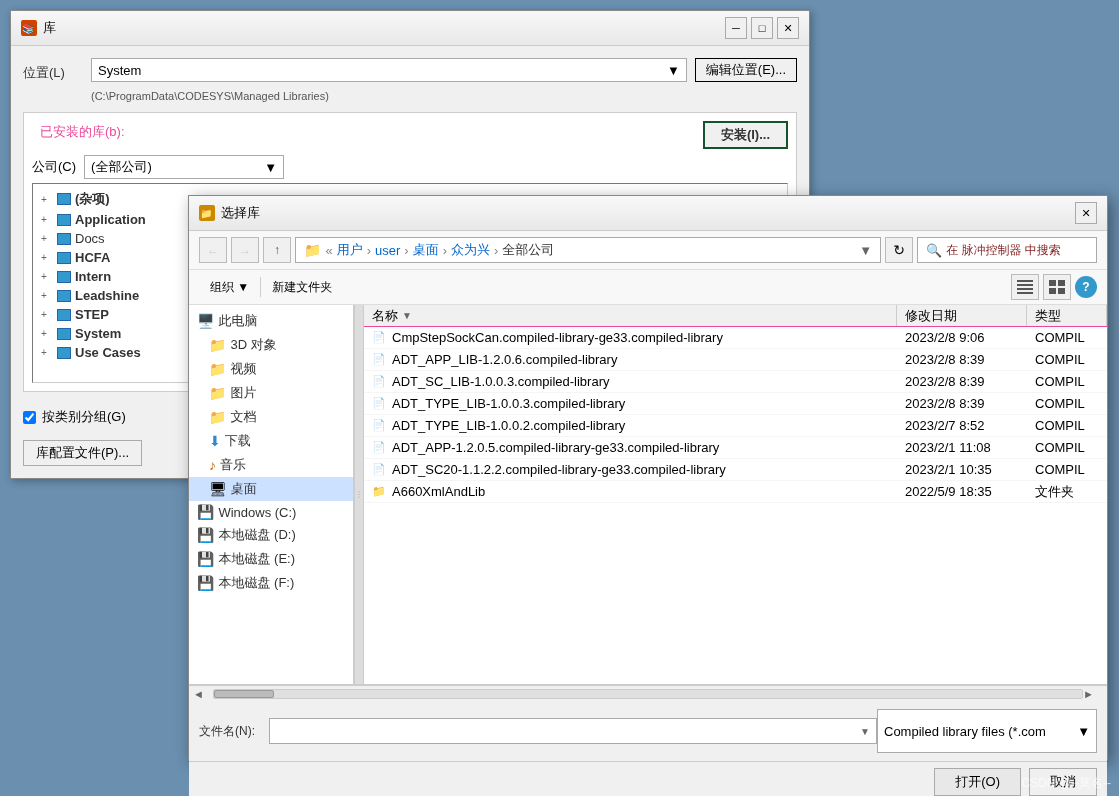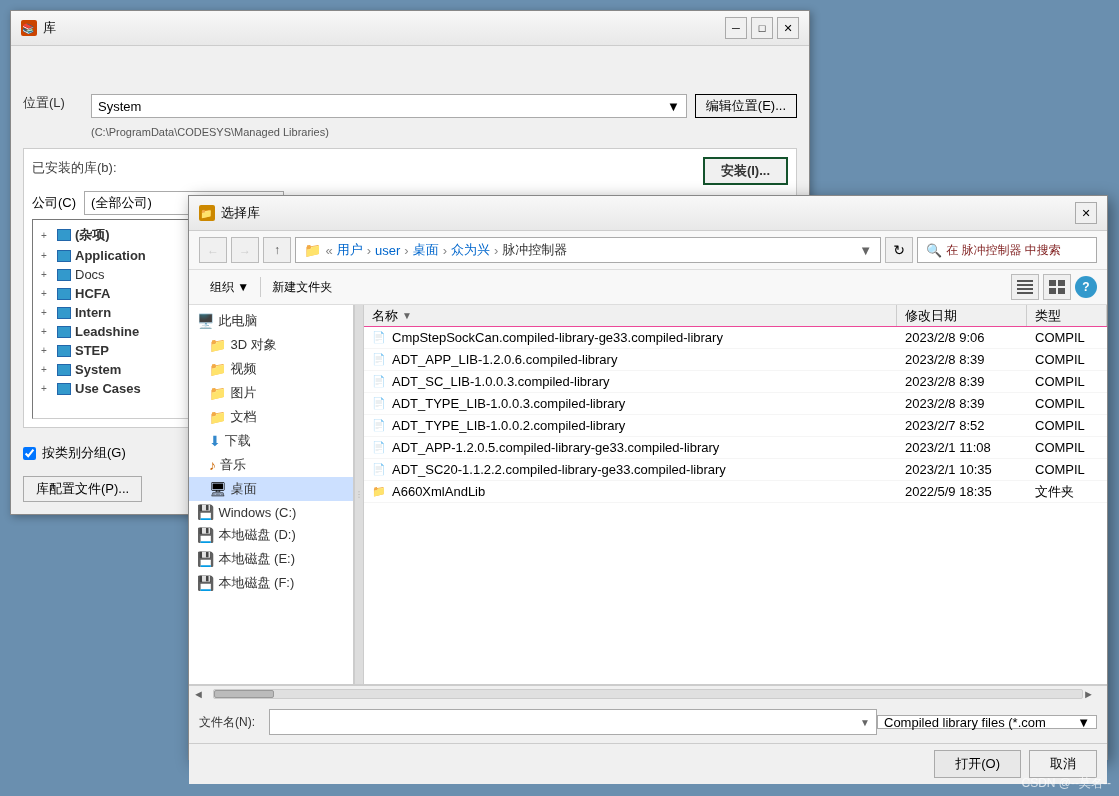--- a/index.html
+++ b/index.html
@@ -23,29 +23,29 @@
       justify-content: space-between;
       border-bottom: 1px solid #ccc;
     }
     .title-bar-left { display: flex; align-items: center; gap: 6px; }
     .title-icon { width: 16px; height: 16px; background: #cc4400; border-radius: 2px; display: flex; align-items: center; justify-content: center; }
     .title-icon::before { content: '📚'; font-size: 10px; }
     .window-controls { display: flex; gap: 4px; }
     .win-btn { width: 22px; height: 22px; border: 1px solid #aaa; background: #f0f0f0; cursor: pointer; display: flex; align-items: center; justify-content: center; font-size: 11px; }
 
     .bg-dialog-body { padding: 12px; }
-    .field-row { display: flex; align-items: flex-start; gap: 8px; margin-bottom: 8px; margin-top: 36px; }
+    .field-row { display: flex; align-items: flex-end; gap: 8px; margin-bottom: 8px; }
     .field-label { width: 60px; color: #333; }
     .field-combo { flex: 1; height: 24px; border: 1px solid #aaa; background: white; display: flex; align-items: center; padding: 0 6px; position: relative; }
     .field-combo .combo-arrow { margin-left: auto; }
     .field-combo-btn { height: 24px; padding: 0 10px; border: 1px solid #000000; background: #f0f0f0; cursor: pointer; white-space: nowrap; }
     .path-hint { font-size: 11px; color: #555; margin-left: 68px; margin-bottom: 10px; }
 
     .installed-section { border: 1px solid #ccc; background: white; padding: 8px; margin-bottom: 10px; }
-    .installed-title { margin-bottom: 6px; color: #404040; }
+    .installed-title { margin-bottom: 6px; color: #ec4899; margin-left: 8px; }
     .install-row { display: flex; align-items: center; gap: 8px; margin-bottom: 6px; }
     .install-btn { height: 28px; padding: 0 16px; border: 2px solid #14532d; background: #f0f0f0; cursor: pointer; font-weight: bold; color: #333; }
     .company-row { display: flex; align-items: center; gap: 8px; margin-bottom: 4px; }
     .company-combo { width: 200px; height: 24px; border: 1px solid #aaa; background: white; display: flex; align-items: center; padding: 0 6px; }
 
     .tree-area { padding: 4px; background: white; border: 1px inset #ccc; min-height: 200px; overflow-y: auto; }
     .tree-item { display: flex; align-items: center; gap: 4px; padding: 2px 4px; cursor: pointer; }
     .tree-expander { width: 12px; font-size: 10px; color: #666; }
     .tree-icon { width: 16px; height: 14px; background: #3399cc; border: 1px solid #2266aa; display: inline-block; }
     .tree-label { color: #333; }
@@ -241,21 +241,21 @@
       background: white;
       display: flex;
       align-items: center;
       padding: 0 6px;
       gap: 4px;
     }
     .filename-input { flex: 1; border: none; outline: none; font-size: 12px; background: transparent; }
     .filename-combo-arrow { color: #666; font-size: 10px; }
     .filetype-combo {
       width: 220px;
-      height: 14px;
+      height: 44px;
       border: 1px solid #aaa;
       background: white;
       display: flex;
       align-items: center;
       padding: 0 6px;
       gap: 4px;
       font-size: 12px;
     }
 
     .dialog-btn-row {
@@ -412,21 +412,21 @@
       <span class="breadcrumb-folder">📁</span>
       <span style="color:#888;">«</span>
       <span style="color:#0066cc;cursor:pointer;">用户</span>
       <span class="breadcrumb-sep">›</span>
       <span style="color:#0066cc;cursor:pointer;">user</span>
       <span class="breadcrumb-sep">›</span>
       <span style="color:#0066cc;cursor:pointer;">桌面</span>
       <span class="breadcrumb-sep">›</span>
       <span style="color:#0066cc;cursor:pointer;">众为兴</span>
       <span class="breadcrumb-sep">›</span>
-      <span style="color:#333;">脉冲控制器</span>
+      <span style="color:#333;">全部公司</span>
       <span class="breadcrumb-combo-arrow">▼</span>
     </div>
     <button class="nav-refresh" style="font-size:14px; border:1px solid #bbb; background:#f0f0f0; cursor:pointer; width:28px; height:26px; display:flex; align-items:center; justify-content:center;">↻</button>
     <div class="search-box">
       <span style="color:#aaa;">🔍</span>
       <span style="color:#7f1d1d; font-size:12px;">在 脉冲控制器 中搜索</span>
     </div>
   </div>
 
   <div class="toolbar-bar">

